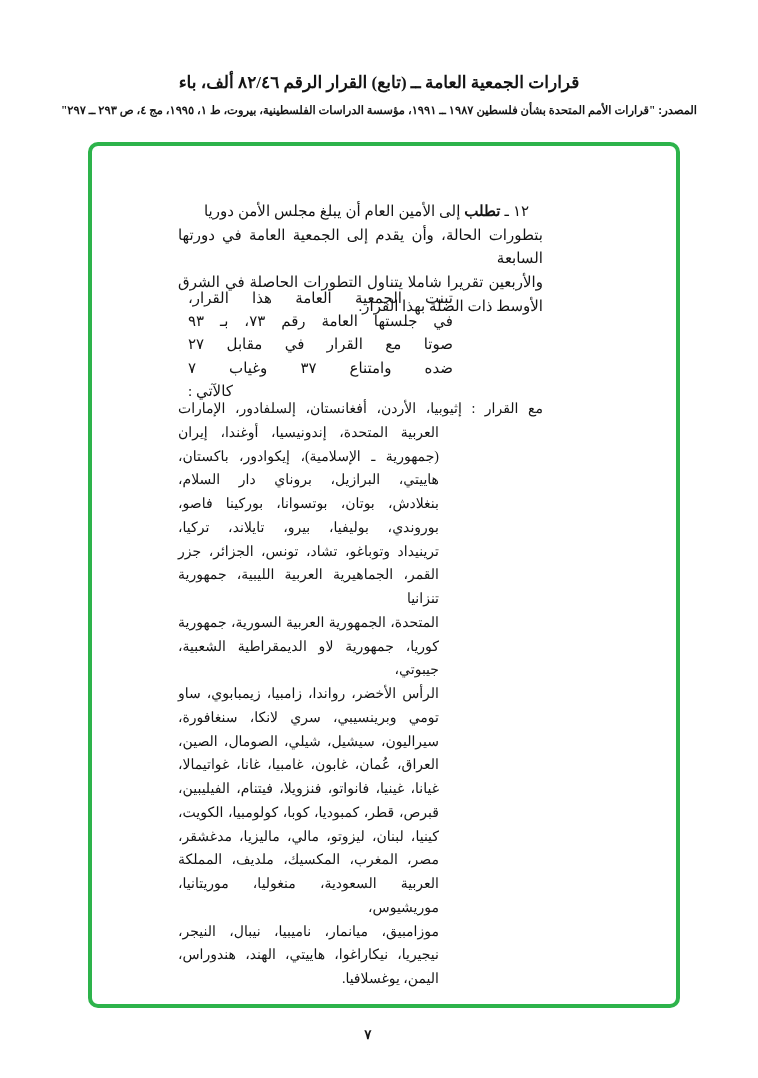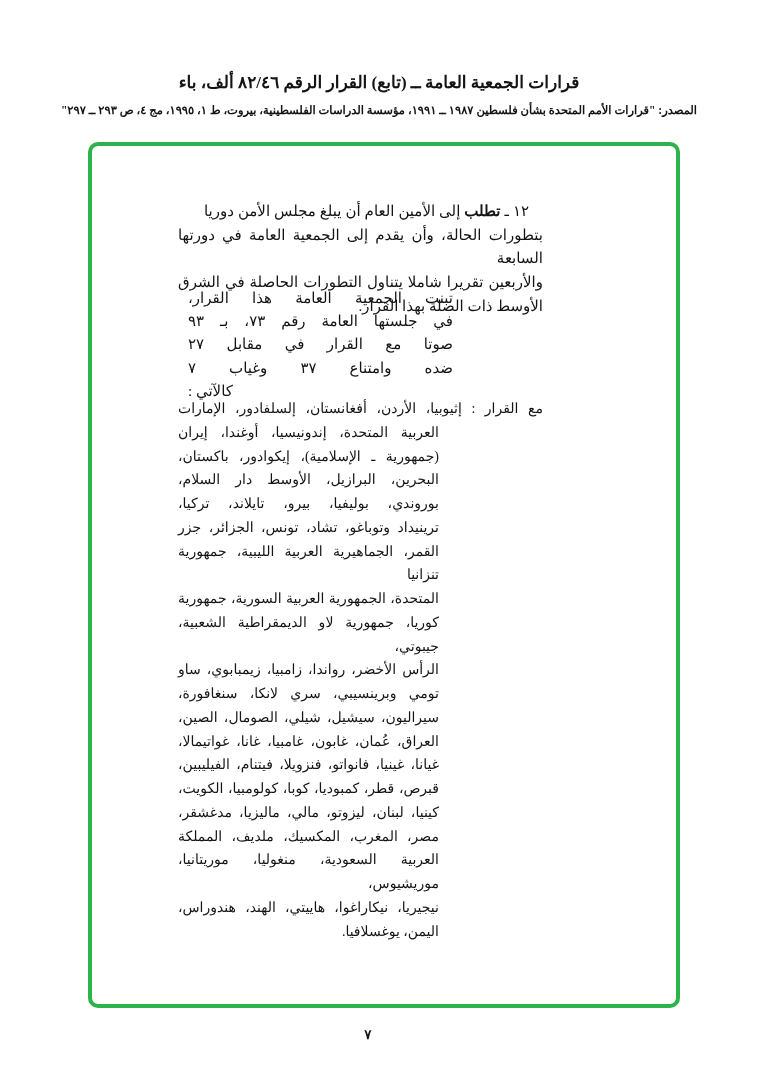--- a/index.html
+++ b/index.html
@@ -74,35 +74,37 @@
         <div class="nline">ضده وامتناع ٣٧ وغياب ٧</div>
         <div class="nline nlast">كالآتي :</div>
       </div>
   </div>
 
   <div class="vote">
     <div class="jline vfirst"><span>مع القرار :</span> <span>إثيوبيا، الأردن، أفغانستان، إلسلفادور، الإمارات</span></div>
     <div>
         <div class="vline">العربية المتحدة، إندونيسيا، أوغندا، إيران</div>
         <div class="vline">(جمهورية ـ الإسلامية)، إيكوادور، باكستان،</div>
-        <div class="vline">البحرين، البرازيل، الأوسط دار السلام،</div>
+        <div class="vline">هاييتي، البرازيل، بروناي دار السلام،</div>
+        <div class="vline">بنغلادش، بوتان، بوتسوانا، بوركينا فاصو،</div>
         <div class="vline">بوروندي، بوليفيا، بيرو، تايلاند، تركيا،</div>
         <div class="vline">ترينيداد وتوباغو، تشاد، تونس، الجزائر، جزر</div>
         <div class="vline">القمر، الجماهيرية العربية الليبية، جمهورية تنزانيا</div>
         <div class="vline">المتحدة، الجمهورية العربية السورية، جمهورية</div>
         <div class="vline">كوريا، جمهورية لاو الديمقراطية الشعبية، جيبوتي،</div>
         <div class="vline">الرأس الأخضر، رواندا، زامبيا، زيمبابوي، ساو</div>
         <div class="vline">تومي وبرينسيبي، سري لانكا، سنغافورة،</div>
         <div class="vline">سيراليون، سيشيل، شيلي، الصومال، الصين،</div>
         <div class="vline">العراق، عُمان، غابون، غامبيا، غانا، غواتيمالا،</div>
         <div class="vline">غيانا، غينيا، فانواتو، فنزويلا، فيتنام، الفيليبين،</div>
         <div class="vline">قبرص، قطر، كمبوديا، كوبا، كولومبيا، الكويت،</div>
         <div class="vline">كينيا، لبنان، ليزوتو، مالي، ماليزيا، مدغشقر،</div>
         <div class="vline">مصر، المغرب، المكسيك، ملديف، المملكة</div>
         <div class="vline">العربية السعودية، منغوليا، موريتانيا، موريشيوس،</div>
+        <div class="vline">موزامبيق، ميانمار، ناميبيا، نيبال، النيجر،</div>
         <div class="vline">نيجيريا، نيكاراغوا، هاييتي، الهند، هندوراس،</div>
         <div class="vline vlast">اليمن، يوغسلافيا.</div>
       </div>
   </div>
 
   <div class="pageno">٧</div>
 
 </div>
 
 </body></html>

